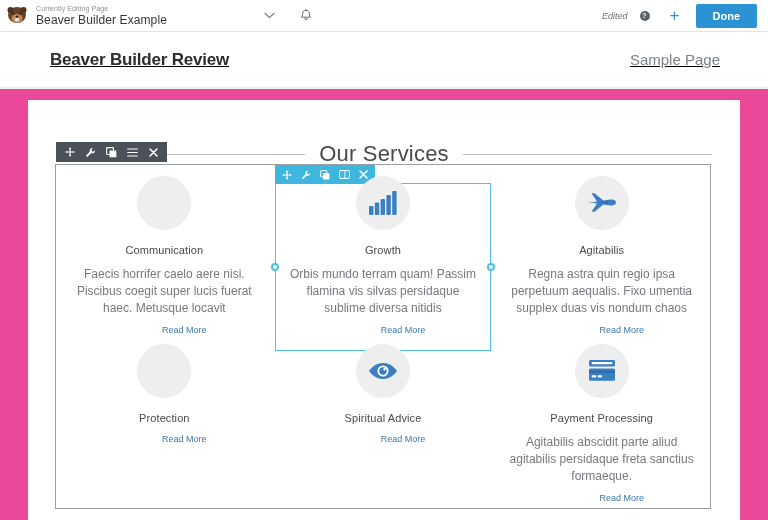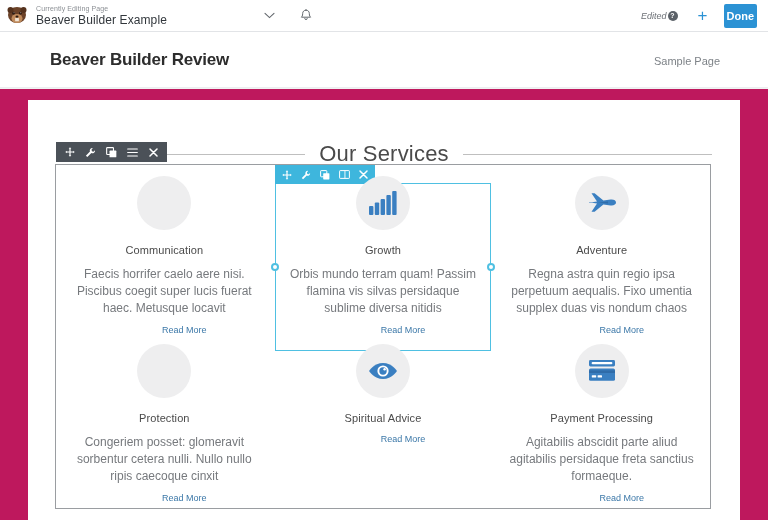--- a/index.html
+++ b/index.html
@@ -42,67 +42,68 @@
     display: flex; align-items: center; justify-content: center;
     flex: 0 0 auto;
   }
   .ab-bell {
     margin-left: 14px; width: 22px; height: 32px;
     display: flex; align-items: center; justify-content: center;
     flex: 0 0 auto;
   }
   .ab-spacer { flex: 1 1 auto; }
   .ab-edited {
-    display: flex; align-items: center; gap: 1px;
+    display: flex; align-items: center; gap: 12px;
     font-size: 9px; color: #6c7076; font-style: italic;
     margin-right: 14px;
   }
   .help-dot {
     width: 10px; height: 10px; border-radius: 50%;
     background: #5b6168; color: #fff;
     font-size: 7px; font-style: normal; line-height: 10px;
     text-align: center; font-weight: bold;
   }
   .ab-plus {
     width: 22px; height: 32px; margin-right: 10px;
     display: flex; align-items: center; justify-content: center;
     color: #2b92d4; font-size: 17px; font-weight: 300; line-height: 1;
   }
   .ab-done {
     background: #2b92d4; color: #fff;
     font-size: 11px; font-weight: bold;
-    padding: 6px 3px; border: none; border-radius: 2px;
+    padding: 6px 17px; border: none; border-radius: 2px;
     margin-right: 11px; cursor: pointer;
     font-family: "Liberation Sans", sans-serif;
   }
 
   
   .site-header {
     position: absolute; top: 32px; left: 0;
     width: 768px; height: 56px;
     background: #ffffff;
     display: flex; align-items: center;
     border-bottom: 1px solid #eceef0;
     z-index: 5;
+    text-decoration: underline;
   }
   .site-title {
     margin-left: 50px;
     font-size: 17px; font-weight: bold; color: #2d2d2d;
     letter-spacing: -.2px;
   }
   .site-nav { margin-left: auto; margin-right: 48px; }
   .site-nav a {
-    font-size: 11px; color: #7d8287; text-decoration: none;
+    font-size: 15px; color: #7d8287; text-decoration: none;
   }
 
   
   .canvas {
     position: absolute; top: 89px; left: 0;
     width: 768px; height: 431px;
-    background: #be185d;
+    background: #ec4899;
   }
   .page-sheet {
     position: absolute; top: 11px; left: 28px;
     width: 712px; height: 420px;
     background: #ffffff;
   }
 
   
   .services-head {
     position: absolute; top: 36px; left: 28px;
@@ -300,29 +301,28 @@
         <a class="read-more" href="#">Read More</a>
       </div>
 
       <div class="card">
         <div class="icon-circle">
           <svg width="32" height="26" viewBox="0 0 32 26">
             <path d="M3 12.8 L11 11.4 L5.5 3.2 L8.6 3.2 L17.4 10.6 L24.5 9.6 C27.8 9.2 30 10.6 30 12.5 C30 14.4 27.8 15.8 24.5 15.4 L17.4 14.4 L8.6 21.8 L5.5 21.8 L11 13.6 L3 12.2 Z" fill="#3a7fc1"></path>
             <path d="M12 12.5 L22 11.6 L22 13.4 Z" fill="#2f6ca9"></path>
           </svg>
         </div>
-        <div class="card-title">Adventure</div>
+        <div class="card-title">Agitabilis</div>
         <div class="card-desc">Regna astra quin regio ipsa perpetuum aequalis. Fixo umentia supplex duas vis nondum chaos</div>
         <a class="read-more" href="#">Read More</a>
       </div>
 
       <div class="card">
         <div class="icon-circle"></div>
         <div class="card-title">Protection</div>
-        <div class="card-desc">Congeriem posset: glomeravit sorbentur cetera nulli. Nullo nullo ripis caecoque cinxit</div>
         <a class="read-more" href="#">Read More</a>
       </div>
 
       <div class="card">
         <div class="icon-circle">
           <svg width="32" height="22" viewBox="0 0 32 22">
             <path d="M16 3 C7 3 2 11 2 11 C2 11 7 19 16 19 C25 19 30 11 30 11 C30 11 25 3 16 3 Z" fill="#3a7fc1"></path>
             <circle cx="16" cy="11" r="5.6" fill="#ffffff"></circle>
             <circle cx="16" cy="11" r="3.7" fill="#3a7fc1"></circle>
             <circle cx="17.6" cy="9.3" r="1.25" fill="#ffffff"></circle>

